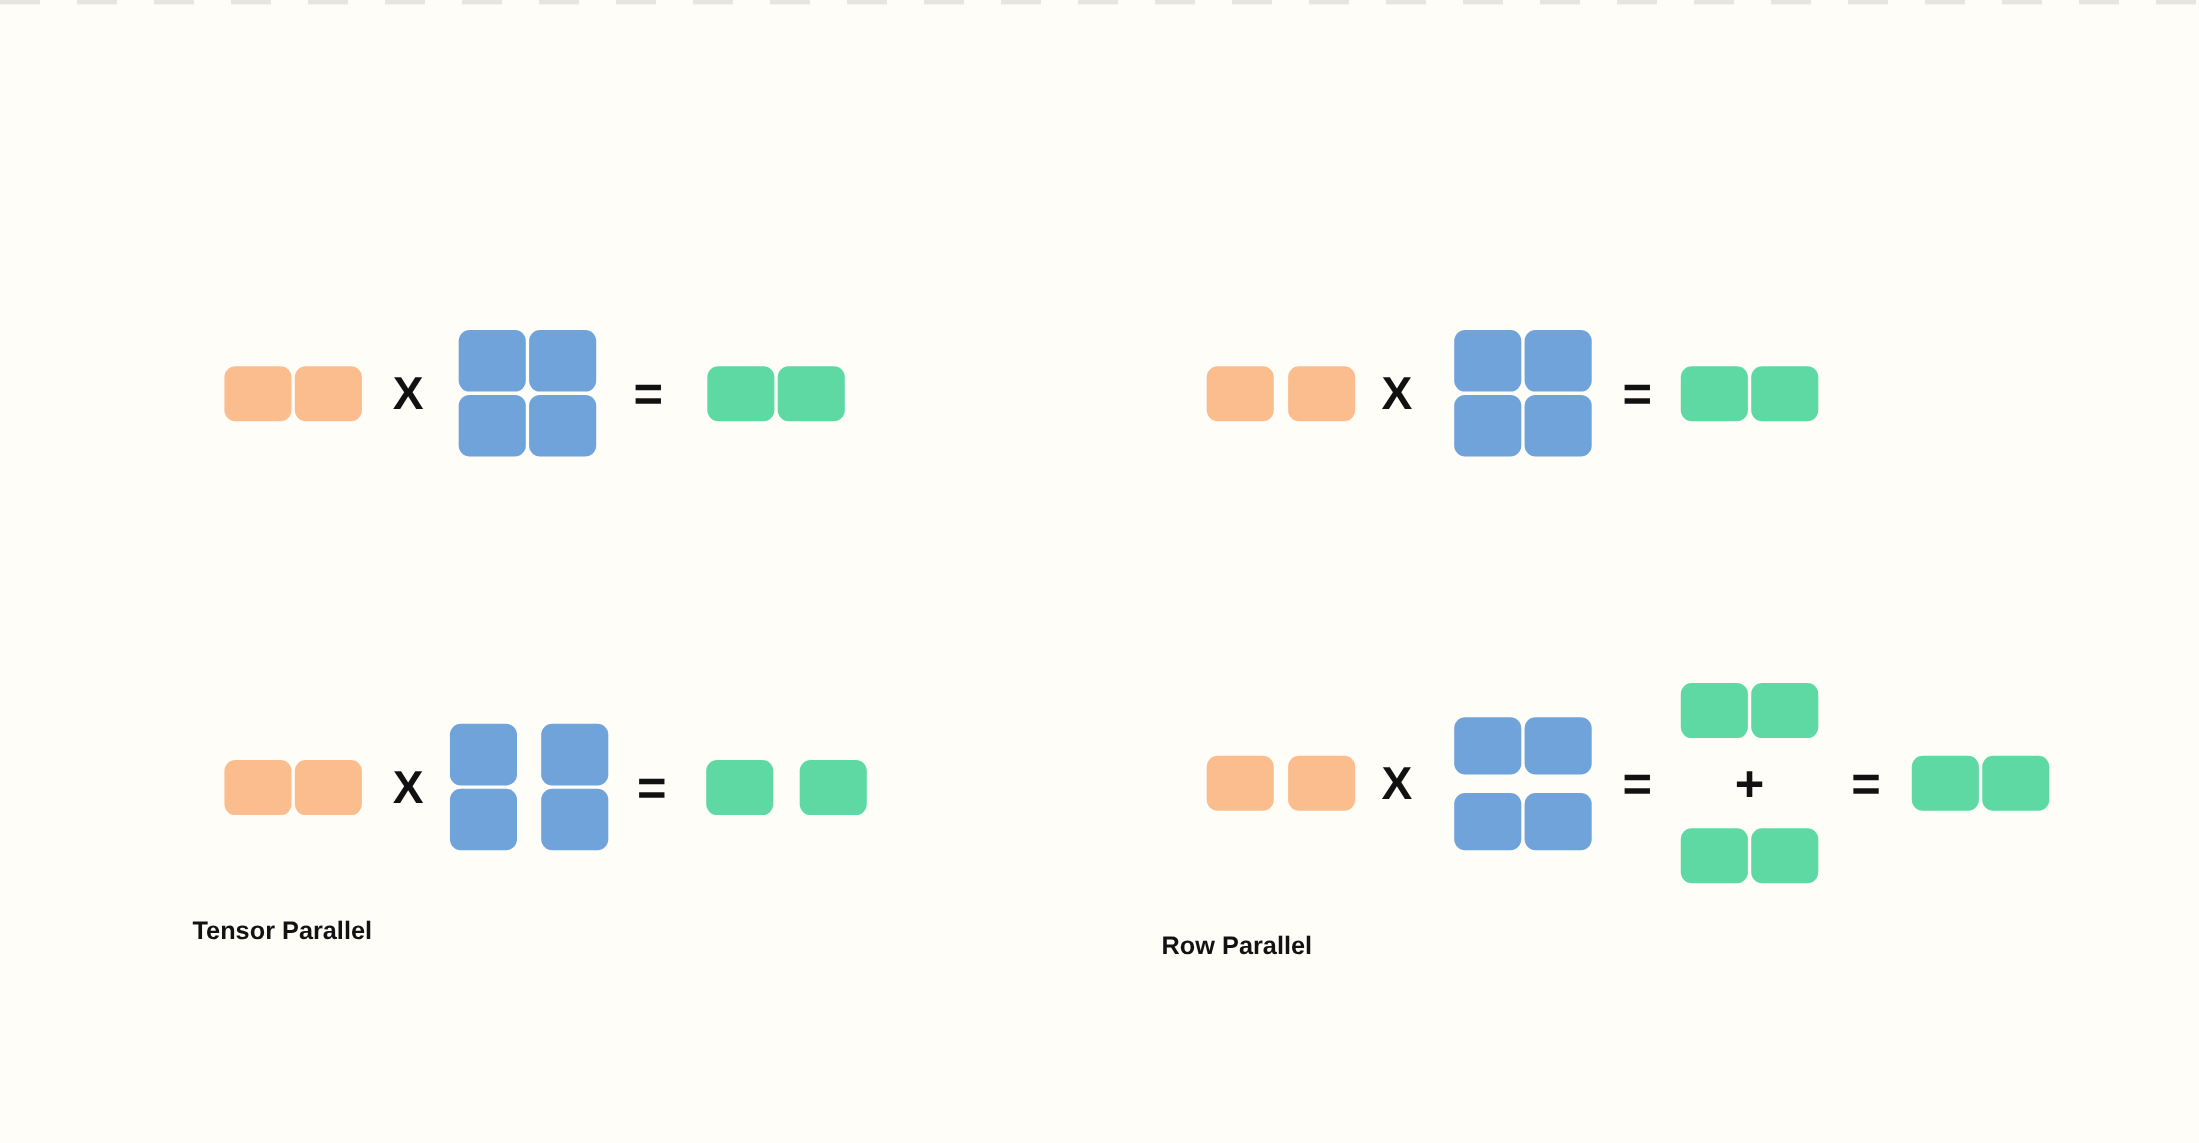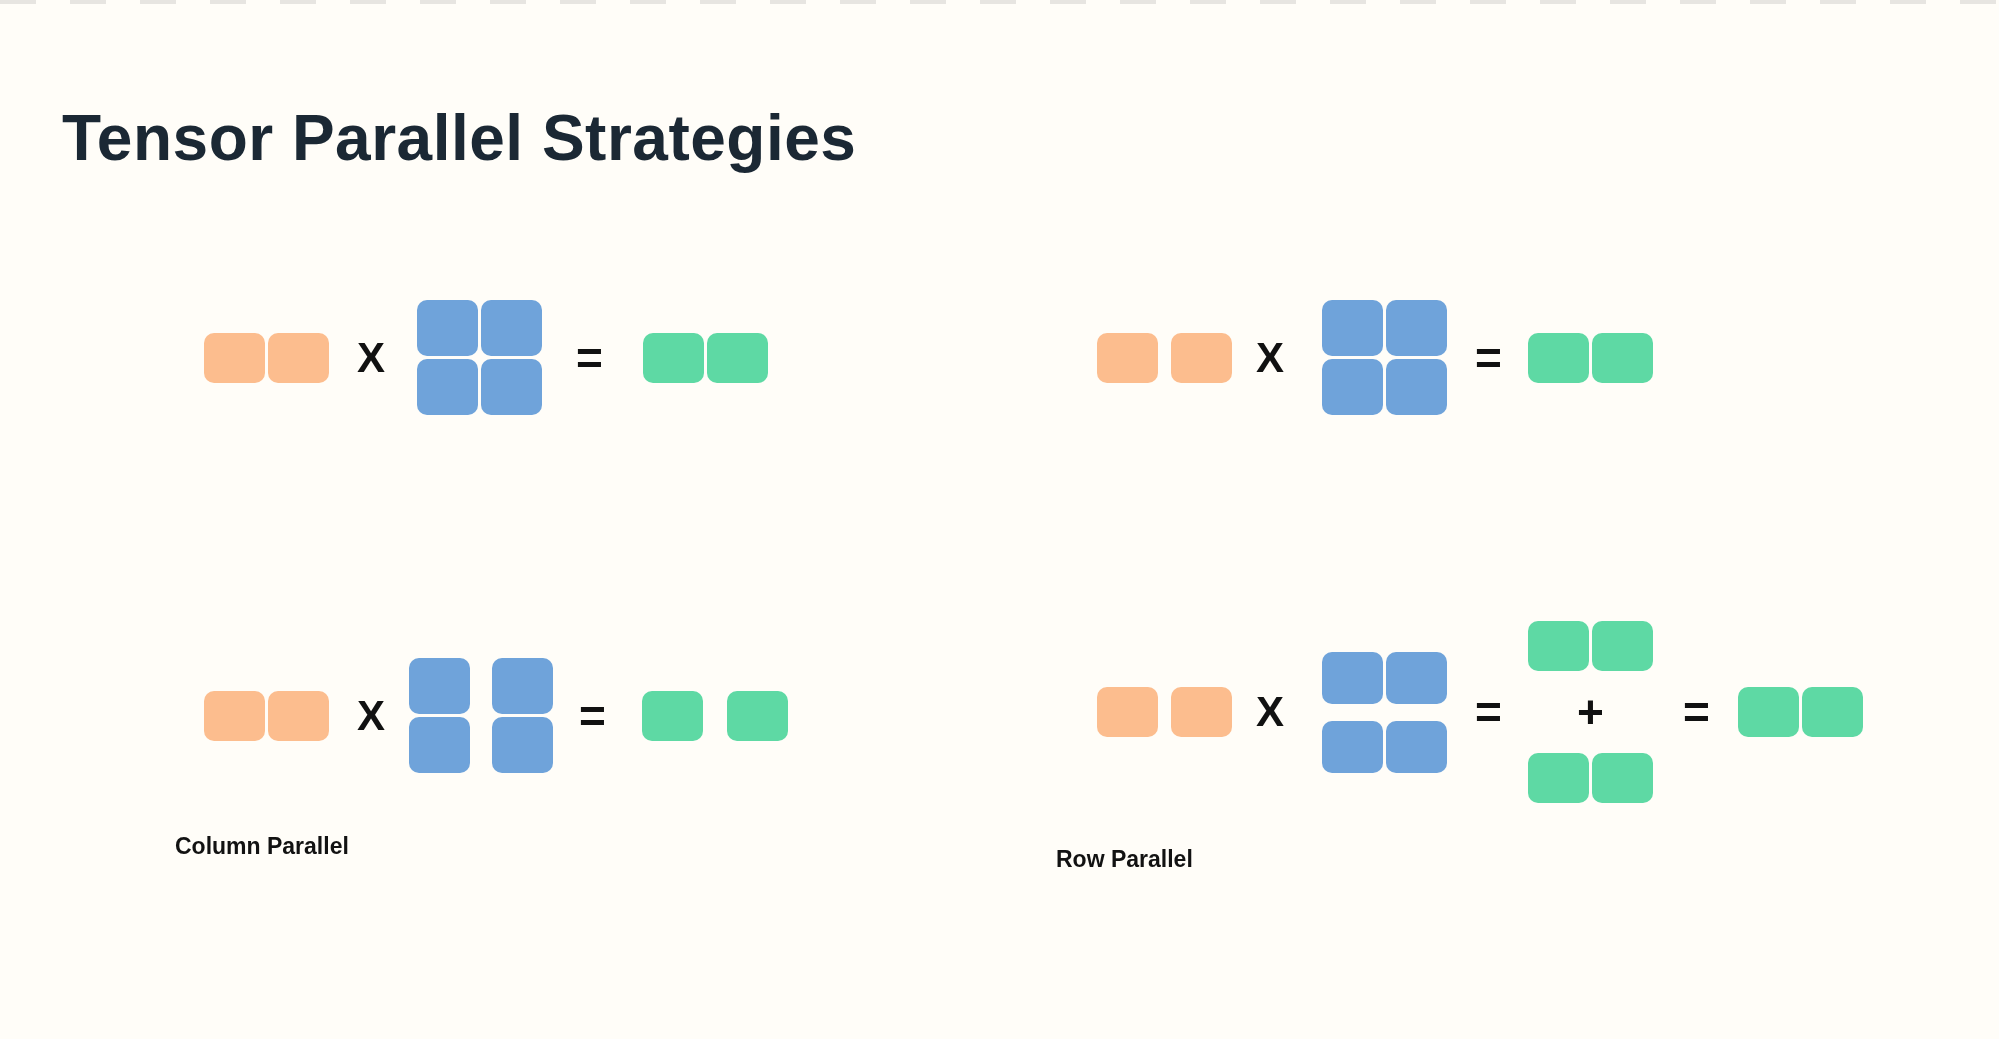--- a/index.html
+++ b/index.html
@@ -18,21 +18,20 @@
         align-items:center; justify-content:center; }
   .stack { display:flex; flex-direction:column; align-items:center; }
   .caption { position:absolute; font-size:23px; font-weight:bold;
              color:#121212; white-space:nowrap; }
 </style>
 </head>
 <body style="background: rgb(255, 253, 248);">
 
 <div class="canvas" id="canvas">
   <div class="top-dashes" id="top-dashes" style="background: repeating-linear-gradient(90deg, rgb(231, 229, 225) 0px, rgb(231, 229, 225) 36px, transparent 36px, transparent 70px);"></div>
-  <h1 class="page-title" style="color: rgb(27, 40, 52);">Tensor Parallel Strategies</h1>
   <div id="diagram-layer">
       <div class="diagram-group" style="left: 204px; top: 300px;">
         <div class="matrix" style="row-gap: 3px; margin-left: 0px;">
           <div class="mrow" style="column-gap: 3px;">
             <div class="block" style="width: 61px; height: 50px; background: rgb(252, 189, 142);"></div>
             <div class="block" style="width: 61px; height: 50px; background: rgb(252, 189, 142);"></div>
           </div>
         </div>
         <div class="op" style="font-size: 42px; color: rgb(17, 17, 17); margin-left: 28px;">X</div>
         <div class="matrix" style="row-gap: 3px; margin-left: 32px;">
@@ -141,15 +140,15 @@
         </div>
         <div class="op" style="font-size: 46px; color: rgb(17, 17, 17); margin-left: 30px;">=</div>
         <div class="matrix" style="row-gap: 3px; margin-left: 28px;">
           <div class="mrow" style="column-gap: 3px;">
             <div class="block" style="width: 61px; height: 50px; background: rgb(94, 217, 164);"></div>
             <div class="block" style="width: 61px; height: 50px; background: rgb(94, 217, 164);"></div>
           </div>
         </div>
       </div>
     </div>
-  <div class="caption" style="left:175px; top:833px;">Column Parallel</div>
+  <div class="caption" style="left:175px; top:833px;">Tensor Parallel</div>
   <div class="caption" style="left:1056px; top:846px;">Row Parallel</div>
 </div>
 
 </body></html>

